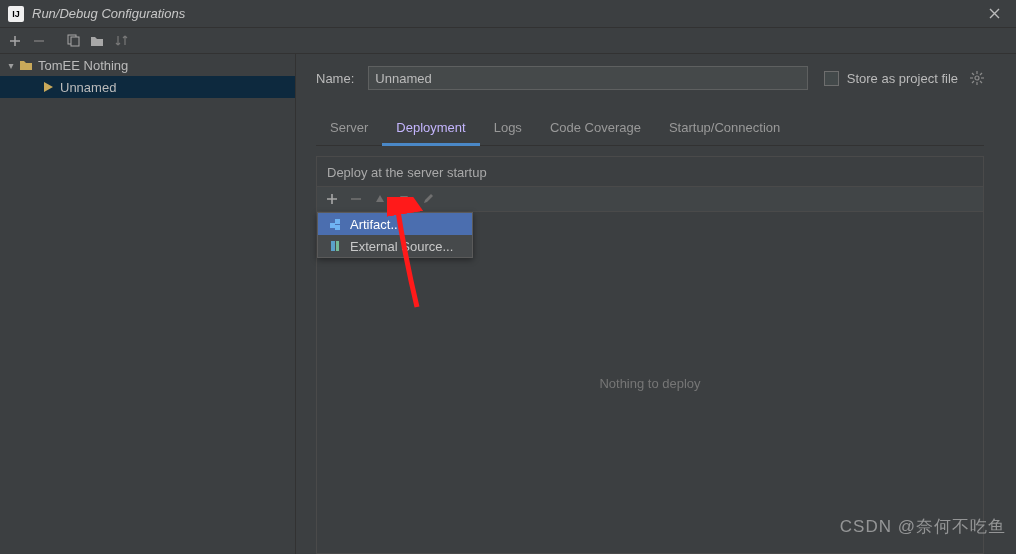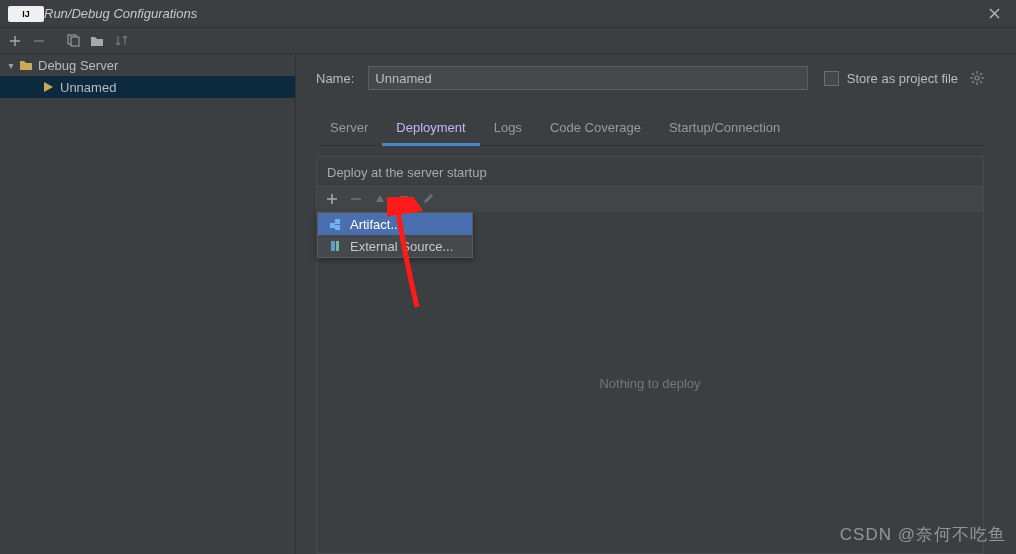--- a/index.html
+++ b/index.html
@@ -15,28 +15,29 @@
     }
     .titlebar {
       height: 28px;
       display: flex;
       align-items: center;
       padding: 0 8px;
       background: #3c3f41;
       border-bottom: 1px solid #323232;
     }
     .titlebar-icon {
-      width: 36px; height: 16px;
+      width: 16px; height: 16px;
       background: #f0f0f0;
       display: flex;
       align-items: center;
       justify-content: center;
       font-size: 9px;
       font-weight: bold;
       color: #000;
+      margin-right: 8px;
       border-radius: 2px;
     }
     .titlebar-title { flex: 1; color: #c8c8c8; font-style: italic; }
     .titlebar-close {
       width: 28px; height: 28px;
       display: flex; align-items: center; justify-content: center;
       color: #aaa; cursor: pointer;
     }
     .toolbar {
       height: 26px;
@@ -213,21 +214,21 @@
       display:flex;align-items:center;justify-content:center;
     }
     .arrow-annotation {
       position: absolute;
       pointer-events: none;
       z-index: 100;
     }
     .watermark {
       position: absolute;
       right: 10px;
-      bottom: 8px;
+      bottom: 16px;
       color: rgba(220,220,220,0.55);
       font-size: 17px;
       letter-spacing: 1px;
       pointer-events: none;
       margin-left: 8px;
     }
     svg { display: block; }
   </style>
 </head>
 <body>
@@ -274,21 +275,21 @@
 
 <div class="main">
   <div class="sidebar">
     <div class="tree-row">
       <span class="tree-arrow">▾</span>
       <span class="tree-icon">
         <svg width="14" height="12" viewBox="0 0 14 12">
             <path d="M1 2 H5 L7 4 H13 V11 H1 Z" fill="#c9a95a"></path>
           </svg>
       </span>
-      <span>Debug Server</span>
+      <span>TomEE Nothing</span>
     </div>
     <div class="tree-row selected" style="padding-left:26px;">
       <span class="tree-arrow"></span>
       <span class="tree-icon">
         <svg width="12" height="12" viewBox="0 0 12 12">
             <polygon points="2,1 11,6 2,11" fill="#c9a95a"></polygon>
           </svg>
       </span>
       <span>Unnamed</span>
     </div>

